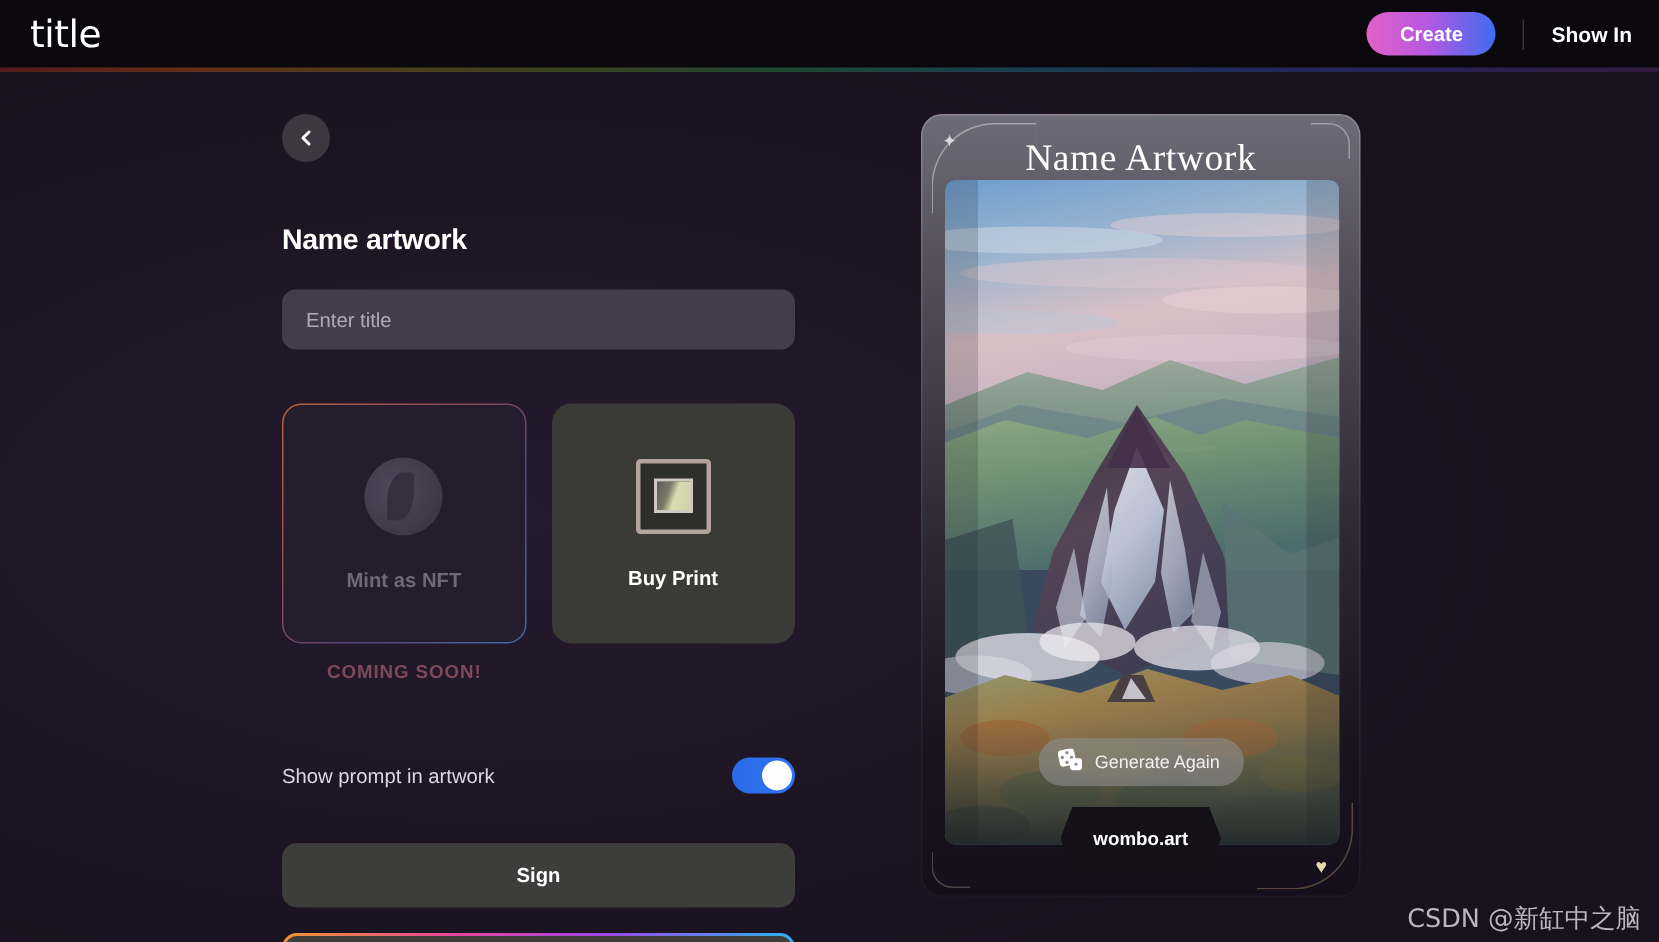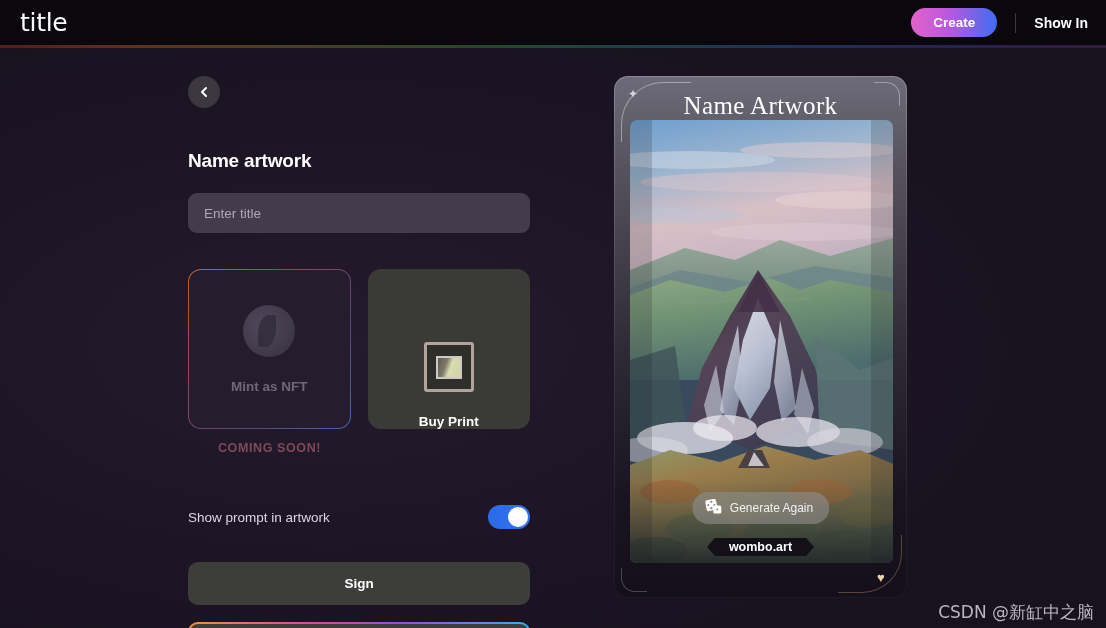--- a/index.html
+++ b/index.html
@@ -190,21 +190,21 @@
 
   
   .print-card {
     width: 163px;
     height: 160px;
     border-radius: 13px;
     background: #3a3a36;
     display: flex;
     flex-direction: column;
     align-items: center;
-    justify-content: flex-end;
+    justify-content: center;
     gap: 22px;
     cursor: pointer;
   }
   .frame-icon {
     width: 50px; height: 50px;
     border: 3px solid #b2a49d;
     border-radius: 3px;
     display: flex;
     align-items: center;
     justify-content: center;
@@ -387,21 +387,21 @@
 
   .wombo-badge {
     position: absolute;
     left: 50%;
     transform: translateX(-50%);
     top: 461px;
     color: #ffffff;
     font-size: 12.5px;
     font-weight: bold;
     background: #141018;
-    padding: 2px 22px;
+    padding: 14px 22px;
     clip-path: polygon(8px 0, calc(100% - 8px) 0, 100% 50%, calc(100% - 8px) 100%, 8px 100%, 0 50%);
     white-space: nowrap;
   }
 
   .wombo-mark {
     position: absolute;
     right: 14px; bottom: 13px;
     width: 15px; height: 13px;
     font-size: 13px;
     line-height: 1;

